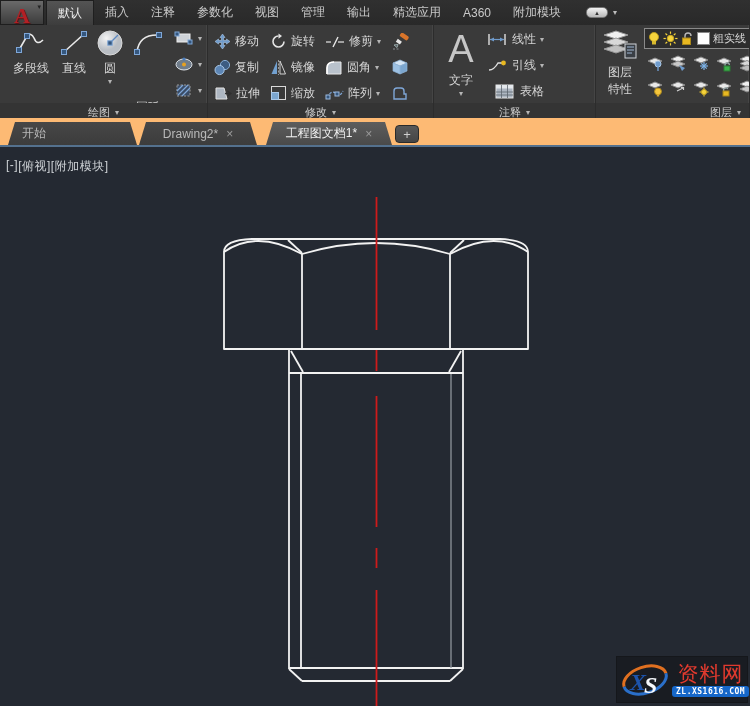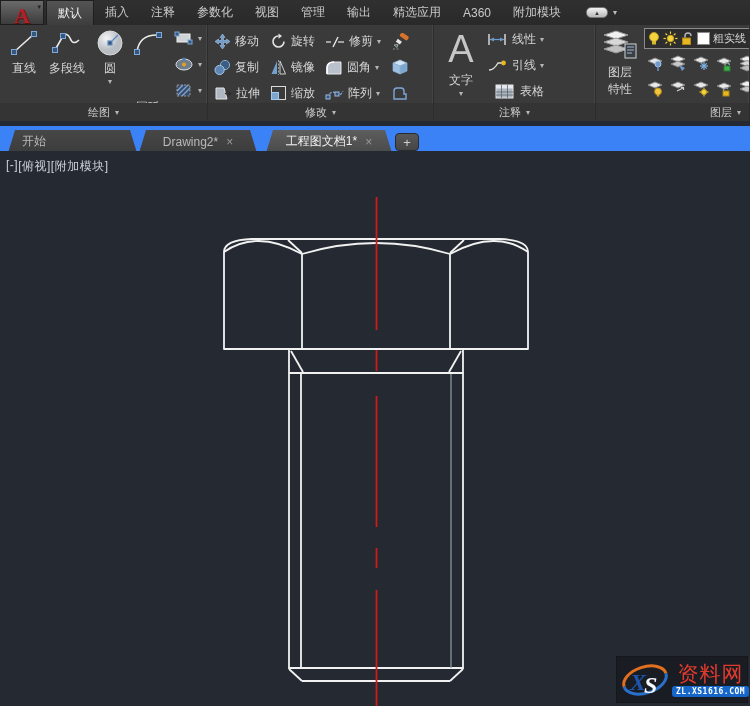--- a/index.html
+++ b/index.html
@@ -51,21 +51,21 @@
   .layer-right { display:flex; flex-direction:column; margin-left:6px; }
   .layer-combo { width:112px; height:21px; background:#2d2d2d; border:1px solid #8a8a8a;
     display:flex; align-items:center; gap:3px; padding:0 3px; overflow:hidden; }
   .layer-combo .combo-text { font-size:11px; color:#d8d8d8; white-space:nowrap; }
   .layer-tools { display:flex; flex-wrap:wrap; width:116px; margin-top:3px; gap:2px; overflow:hidden; height:48px; }
   .ltool { width:21px; height:22px; display:flex; align-items:center; justify-content:center; }
 
   .icon { display:inline-flex; align-items:center; justify-content:center; }
 
   
-  .filetab-bar { position:absolute; left:0; top:126px; width:750px; height:29px; background:#3b82f6; }
+  .filetab-bar { position:absolute; left:0; top:118px; width:750px; height:29px; background:#fdba74; }
   .filetab-bar .blue-base { position:absolute; left:0; bottom:0; width:100%; height:2px; background:#54718e; }
   .ftab { position:absolute; bottom:2px; height:23px; display:flex; align-items:center; justify-content:center;
     gap:8px; font-size:12px; color:#b9b9b9; background:linear-gradient(#474747,#3c3c3c);
     clip-path:polygon(7px 0, calc(100% - 7px) 0, 100% 100%, 0 100%); cursor:default; }
   .ftab.active { background:linear-gradient(#5d5d5d,#4a4a4a); color:#f0f0f0;margin-top:27px; }
   .ftab .tab-close { font-size:12px; color:#9a9a9a; }
   .newtab-btn { position:absolute; bottom:4px; left:395px; width:24px; height:18px;
     background:linear-gradient(#585858,#454545); border:1px solid #2a2a2a; border-radius:4px;
     color:#cfcfcf; font-size:13px; display:flex; align-items:center; justify-content:center; }
 
@@ -109,39 +109,39 @@
     <div class="collapse-ctrl">
       <span class="collapse-pill">▲</span>
       <span class="collapse-caret">▾</span>
     </div>
   </div>
 
   <div class="ribbon">
 
     <div class="panel" style="width:208px;">
       <div class="panel-body">
+        <div class="bigbtn" style="width:50px;">
+          <span class="icon">
+            <svg width="34" height="30" viewBox="0 0 34 30">
+              <path d="M5,22 L13,8 Q17,4 20,10 Q23,18 29,12" fill="none" stroke="#e9e9e9" stroke-width="1.6"></path>
+              <rect x="2.5" y="19.5" width="5" height="5" style="fill:#35577e" stroke="#7fa7d8"></rect>
+              <rect x="10.5" y="5.5" width="5" height="5" style="fill:#35577e" stroke="#7fa7d8"></rect>
+            </svg>
+            </span>
+          <span class="blabel">多段线</span>
+        </div>
         <div class="bigbtn" style="width:36px;">
           <span class="icon">
             <svg width="30" height="30" viewBox="0 0 30 30">
               <line x1="5" y1="24" x2="25" y2="6" stroke="#e9e9e9" stroke-width="1.6"></line>
               <rect x="2.5" y="21.5" width="5" height="5" fill="#2e侧" style="fill:#35577e" stroke="#7fa7d8"></rect>
               <rect x="22.5" y="3.5" width="5" height="5" style="fill:#35577e" stroke="#7fa7d8"></rect>
             </svg>
             </span>
           <span class="blabel">直线</span>
-        </div>
-        <div class="bigbtn" style="width:50px;">
-          <span class="icon">
-            <svg width="34" height="30" viewBox="0 0 34 30">
-              <path d="M5,22 L13,8 Q17,4 20,10 Q23,18 29,12" fill="none" stroke="#e9e9e9" stroke-width="1.6"></path>
-              <rect x="2.5" y="19.5" width="5" height="5" style="fill:#35577e" stroke="#7fa7d8"></rect>
-              <rect x="10.5" y="5.5" width="5" height="5" style="fill:#35577e" stroke="#7fa7d8"></rect>
-            </svg>
-            </span>
-          <span class="blabel">多段线</span>
         </div>
         <div class="bigbtn" style="width:36px;">
           <span class="icon">
             <svg width="30" height="30" viewBox="0 0 30 30">
               <defs>
                   <radialGradient id="cg" cx="35%" cy="30%">
                     <stop offset="0%" stop-color="#f4f4f4"></stop>
                     <stop offset="100%" stop-color="#b9bec4"></stop>
                   </radialGradient>
                 </defs>

